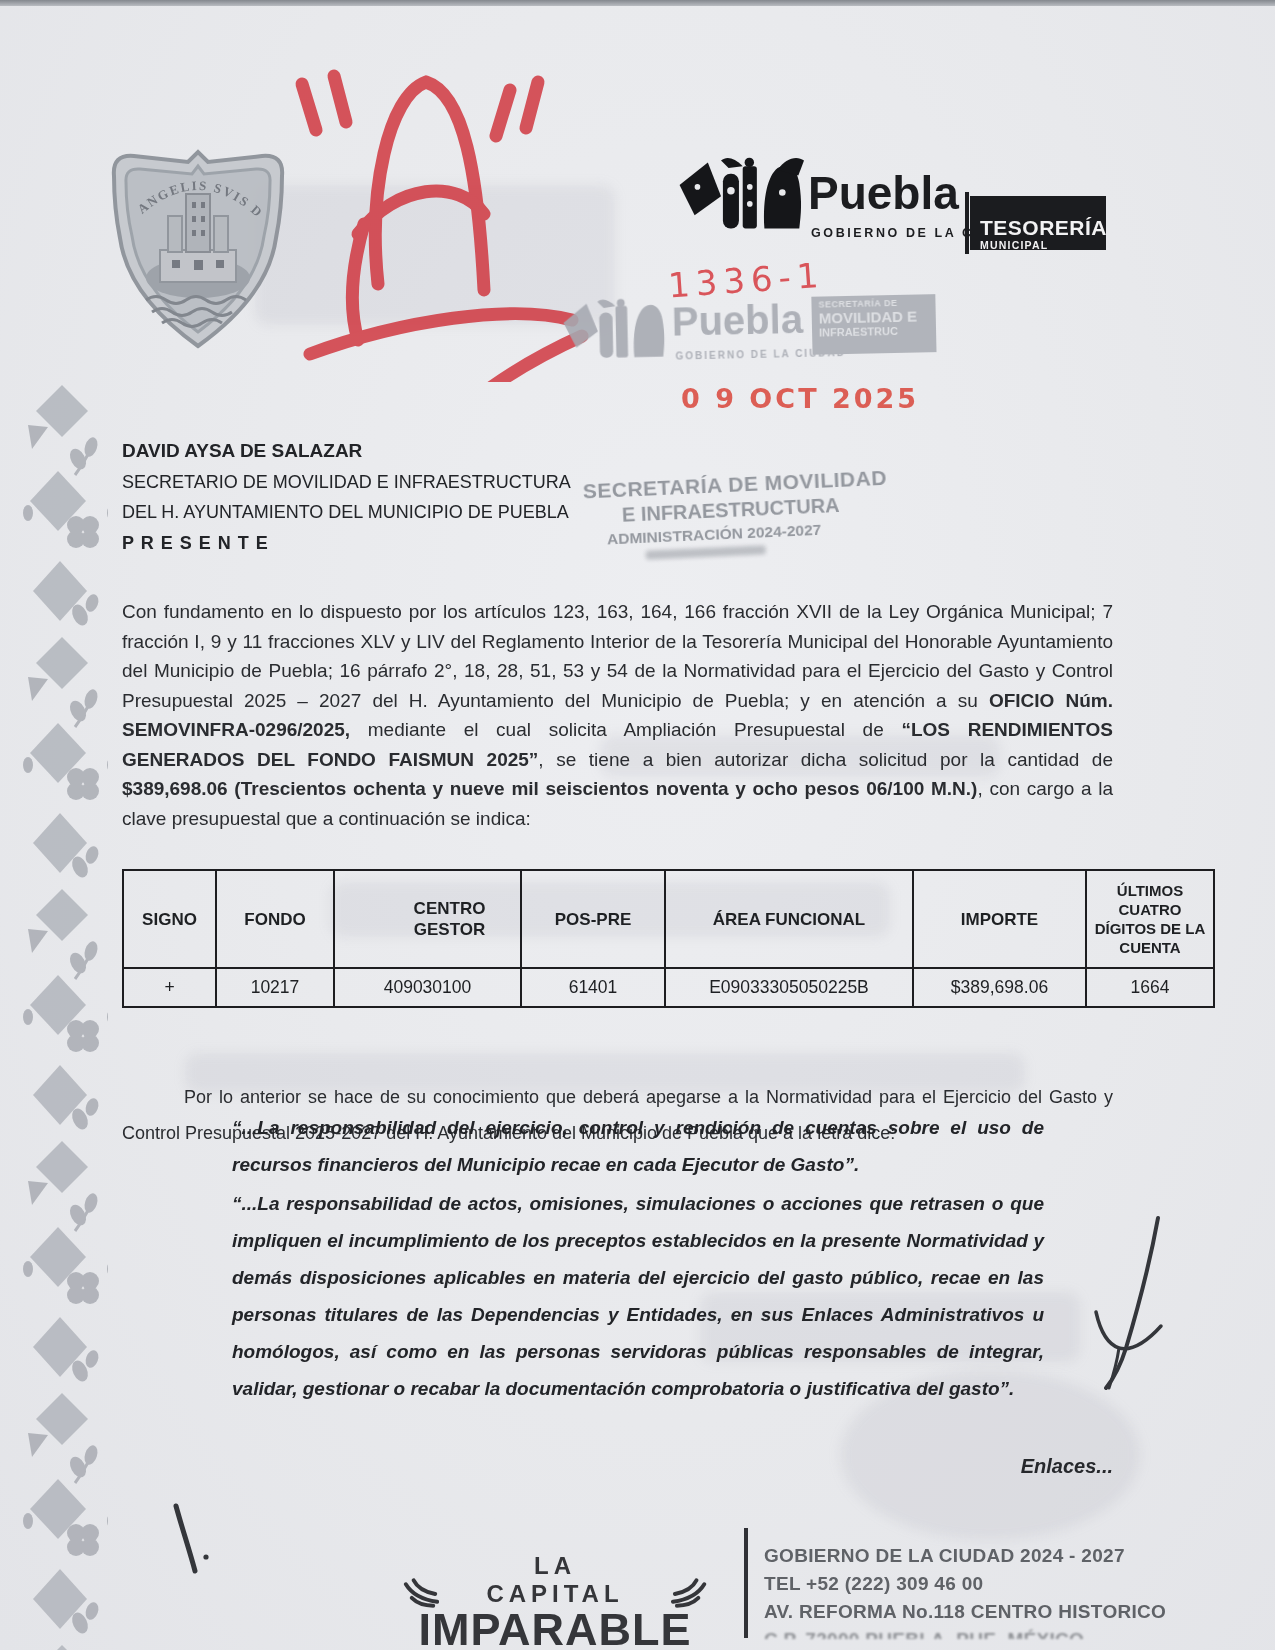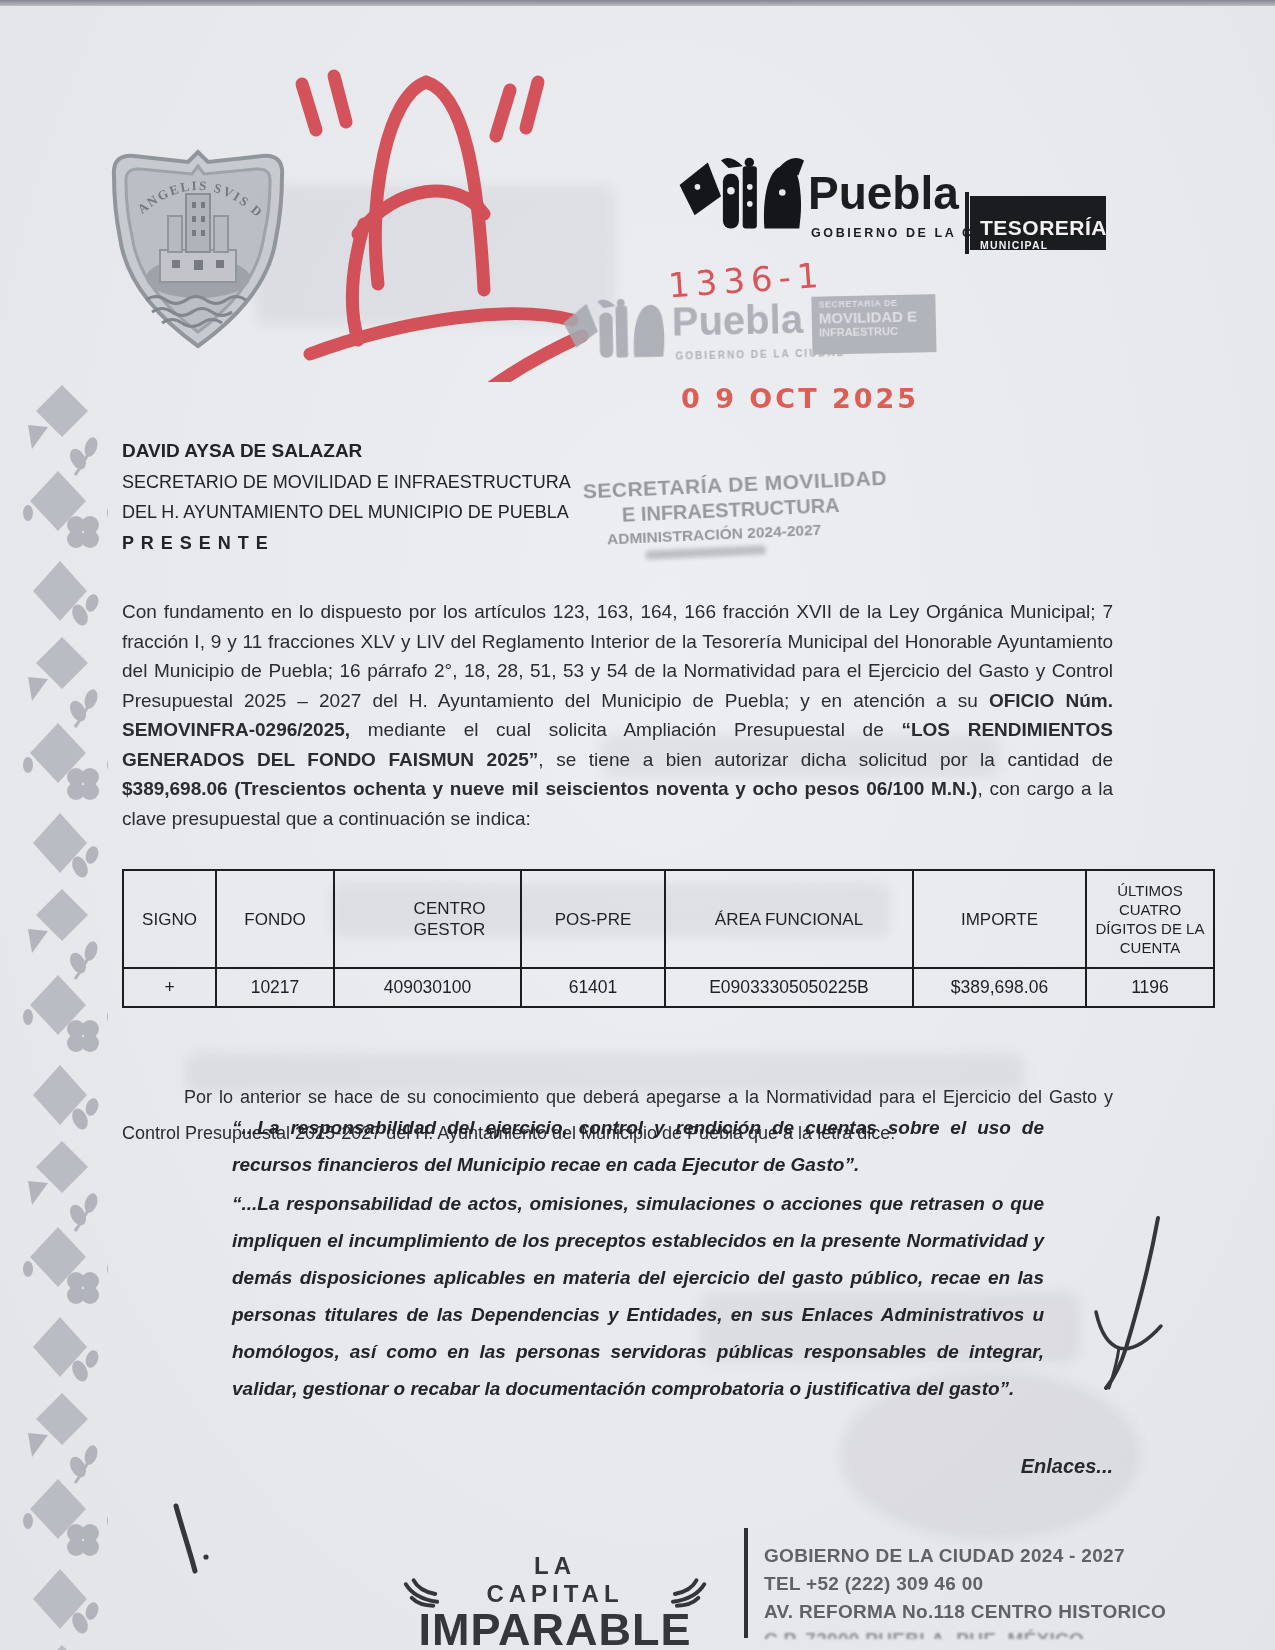--- a/index.html
+++ b/index.html
@@ -53,21 +53,21 @@
   .recipient .name{font-size:19px;font-weight:800;}
   .recipient .r-line{font-size:18px;font-weight:500;}
   .recipient .salut{font-size:18px;font-weight:600;letter-spacing:1px;}
   
   .para1{position:absolute;left:122px;top:578px;width:991px;font-size:19px;
     line-height:29.5px;text-align:justify;color:#2a2c30;}
   .b{font-weight:800;}
   .doc-table{position:absolute;left:122px;top:869px;width:992px;border-collapse:collapse;
     table-layout:fixed;color:#1e2023;}
   .doc-table td{border:2.5px solid #1d1d20;text-align:center;vertical-align:middle;padding:2px 4px;}
-  .doc-table .hrow td{height:92px;font-weight:400;font-size:17px;line-height:21px;margin-left:32px;}
+  .doc-table .hrow td{height:92px;font-weight:700;font-size:17px;line-height:21px;margin-left:32px;}
   .doc-table .hrow .small-h{font-size:15px;line-height:19px;}
   .doc-table .drow td{height:33px;font-size:17.5px;font-weight:500;}
   .para2{position:absolute;left:122px;top:1032px;width:991px;font-size:18px;line-height:36px;
     text-align:justify;text-indent:62px;color:#2a2c30;margin-top:47px;}
   .quote{position:absolute;left:232px;width:812px;font-size:19px;font-weight:800;
     font-style:italic;line-height:37px;text-align:justify;color:#222428;}
   .q1{top:1090px;}
   .q2{top:1166px;}
   .continua{position:absolute;right:162px;top:1455px;font-size:20px;font-weight:800;
     font-style:italic;color:#26282c;}
@@ -255,21 +255,21 @@
       <td style="width:163px;">IMPORTE</td>
       <td class="small-h" style="width:118px;">ÚLTIMOS CUATRO DÍGITOS DE LA CUENTA</td>
     </tr>
     <tr class="drow">
       <td>+</td>
       <td>10217</td>
       <td>409030100</td>
       <td>61401</td>
       <td>E09033305050225B</td>
       <td>$389,698.06</td>
-      <td>1196</td>
+      <td>1664</td>
     </tr>
   </tbody>
     </table>
 
   <p class="para2">Por lo anterior se hace de su conocimiento que deberá apegarse a la Normatividad para el Ejercicio del Gasto y Control Presupuestal 2025-2027 del H. Ayuntamiento del Municipio de Puebla que a la letra dice:</p>
 
   <p class="quote q1">“...La responsabilidad del ejercicio, control y rendición de cuentas sobre el uso de recursos financieros del Municipio recae en cada Ejecutor de Gasto”.</p>
   <p class="quote q2">“...La responsabilidad de actos, omisiones, simulaciones o acciones que retrasen o que impliquen el incumplimiento de los preceptos establecidos en la presente Normatividad y demás disposiciones aplicables en materia del ejercicio del gasto público, recae en las personas titulares de las Dependencias y Entidades, en sus Enlaces Administrativos u homólogos, así como en las personas servidoras públicas responsables de integrar, validar, gestionar o recabar la documentación comprobatoria o justificativa del gasto”.</p>
 
   <svg class="overlay-svg" style="left:0;top:0;" width="1275" height="1650">

